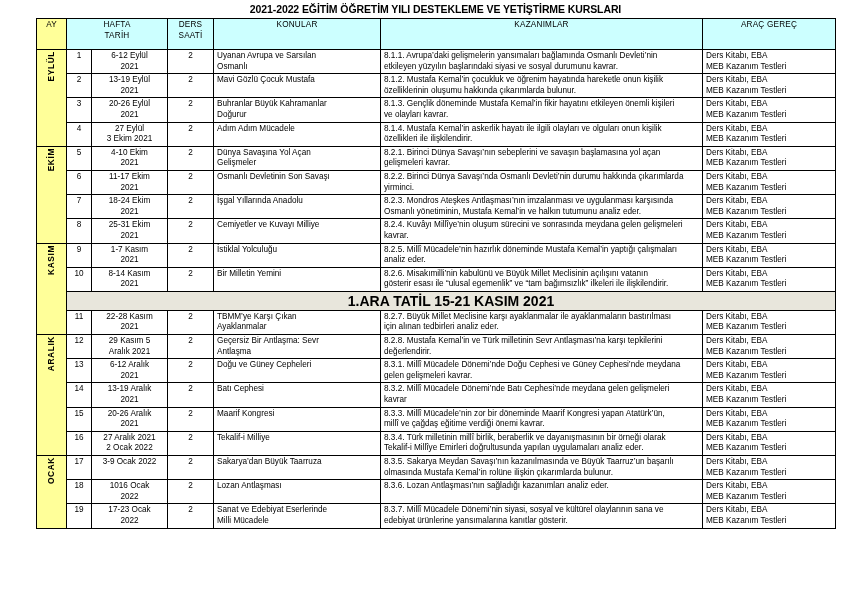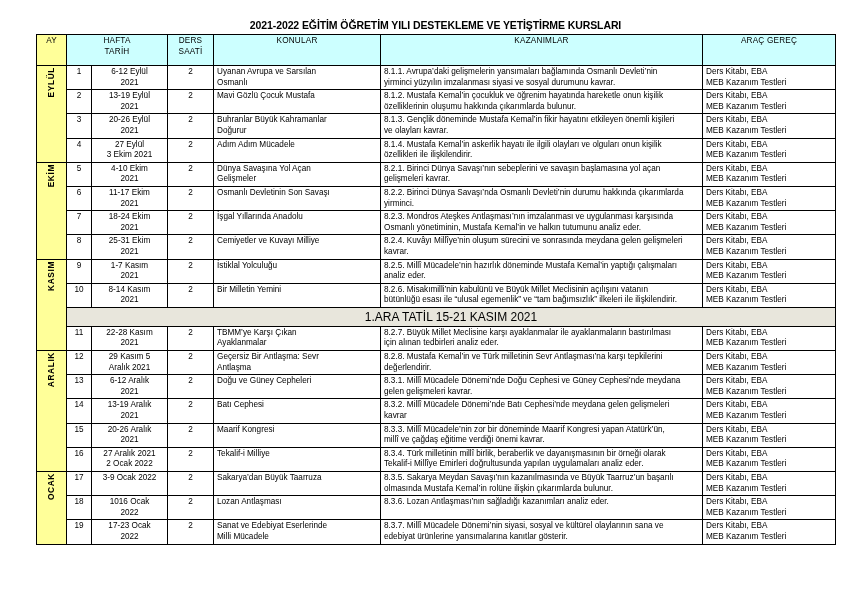--- a/index.html
+++ b/index.html
@@ -12,21 +12,21 @@
     height: 604px;
     font-family: "Liberation Sans", sans-serif;
     color: #000000;
     overflow: hidden;
   }
   .page {
     position: relative;
     width: 853px;
     height: 604px;
     box-sizing: border-box;
-    padding: 19px 18px 0 36px;
+    padding: 3px 18px 0 36px;
   }
   .titles {
     text-align: center;
     width: 100%;
   }
   .title-line {
     font-size: 10.5px;
     font-weight: bold;
     line-height: 13px;
     letter-spacing: -0.1px;
@@ -119,22 +119,22 @@
   td.mat-cell {
     text-align: left;
     font-size: 8.2px;
     padding-top: 2px;
     padding-left: 5px;
     margin-top: 18px;
   }
   tr.holiday-row td.holiday-cell {
     background: #E8E6DC;
     text-align: center;
-    font-weight: normal;
-    font-size: 12px;
+    font-weight: bold;
+    font-size: 14px;
     height: 16px;
     vertical-align: middle;
   }
 </style>
 </head>
 <body>
 
 <div class="page">
 
   <div class="titles">
@@ -179,21 +179,21 @@
           </td>
           <td class="hours-cell">
             <div>2</div>
           </td>
           <td class="topic-cell">
             <div>Uyanan Avrupa ve Sarsılan</div>
             <div>Osmanlı</div>
           </td>
           <td class="gain-cell">
             <div>8.1.1. Avrupa’daki gelişmelerin yansımaları bağlamında Osmanlı Devleti’nin</div>
-            <div>yirminci yüzyılın imzalanması siyasi ve sosyal durumunu kavrar.</div>
+            <div>etkileyen yüzyılın başlarındaki siyasi ve sosyal durumunu kavrar.</div>
           </td>
           <td class="mat-cell">
             <div>Ders Kitabı, EBA</div>
             <div>MEB Kazanım Testleri</div>
           </td>
         </tr>
         <tr>
           <td class="week-cell">
             <div>2</div>
           </td>
@@ -397,21 +397,21 @@
           </td>
           <td class="hours-cell">
             <div>2</div>
           </td>
           <td class="topic-cell">
             <div>Bir Milletin Yemini</div>
             <div></div>
           </td>
           <td class="gain-cell">
             <div>8.2.6. Misakımilli’nin kabulünü ve Büyük Millet Meclisinin açılışını vatanın</div>
-            <div>bütünlüğü esası ile “ulusal egemenlik” ve “tam bağımsızlık” ilkeleri ile ilişkilendirir.</div>
+            <div>gösterir esası ile “ulusal egemenlik” ve “tam bağımsızlık” ilkeleri ile ilişkilendirir.</div>
           </td>
           <td class="mat-cell">
             <div>Ders Kitabı, EBA</div>
             <div>MEB Kazanım Testleri</div>
           </td>
         </tr>
         <tr class="holiday-row">
           <td class="holiday-cell" colspan="6">1.ARA TATİL 15-21 KASIM 2021</td>
         </tr>
         <tr>

